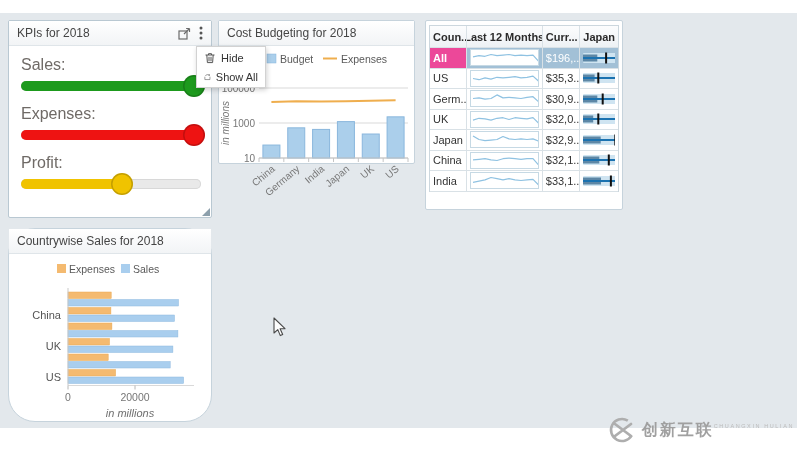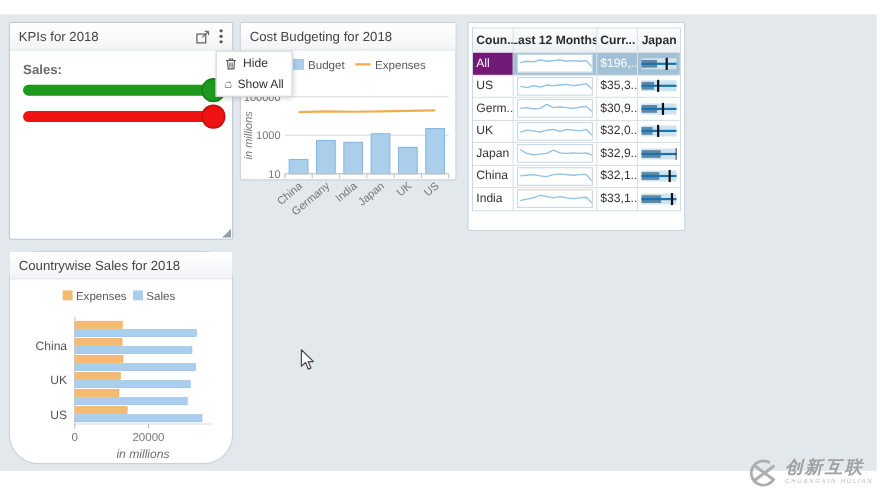--- a/index.html
+++ b/index.html
@@ -10,21 +10,21 @@
   .panel-header{height:24px;line-height:24px;padding:0 8px;font-size:12px;color:#454545;
     background:linear-gradient(#ffffff,#f2f4f6);border-bottom:1px solid #dfe5e9;
     display:flex;align-items:center;white-space:nowrap;overflow:hidden;}
   .panel-title{flex:1 1 auto;overflow:hidden;text-overflow:ellipsis;}
   .hdr-icons{display:flex;align-items:center;gap:8px;}
   .hdr-icons svg{display:block;cursor:pointer;}
   
   #panel-kpis{left:8px;top:7px;width:204px;height:198px;border-color:#b9c8d2;}
   .kpi-body{padding:10px 12px 0 12px;}
   .kpi-row{margin-bottom:14px;}
-  .kpi-label{font-size:12px;color:#6f6a66;margin-bottom:7px;font-weight:bold;}
+  .kpi-label{font-size:16px;color:#6f6a66;margin-bottom:7px;}
   .kpi-track{position:relative;height:10px;border-radius:5px;background:#e9e9e9;
     box-shadow:inset 0 0 0 1px #d8d8d8;width:180px;}
   .kpi-fill{position:absolute;left:0;top:0;height:10px;border-radius:5px;}
   .kpi-handle{position:absolute;top:-6px;width:22px;height:22px;border-radius:50%;
     box-shadow:inset 0 0 0 1.5px rgba(0,0,0,.18);}
   .resize-handle{position:absolute;right:1px;bottom:1px;width:0;height:0;
     border-left:8px solid transparent;border-bottom:8px solid #8da0ac;}
   
   .context-menu{position:absolute;left:196px;top:33px;width:68px;background:#ffffff;
     border:1px solid #d2d2d2;box-shadow:1px 2px 5px rgba(0,0,0,.18);z-index:30;padding:1px 0;}
@@ -38,28 +38,28 @@
   .sd-row{display:flex;height:19.5px;border-bottom:1px solid #d9e1e6;align-items:stretch;background:#fff;}
   .sd-row.hdr{height:21px;background:linear-gradient(#fcfdfe,#edf1f4);font-weight:bold;color:#2b2b2b;}
   .sd-cell{box-sizing:border-box;border-right:1px solid #d9e1e6;display:flex;align-items:center;
     padding:0 3px;overflow:hidden;white-space:nowrap;}
   .sd-cell:last-child{border-right:none;}
   .c-country{width:37px;}
   .c-spark{width:77px;justify-content:center;}
   .c-value{width:38px;}
   .c-status{width:38px;justify-content:center;}
   .sd-row.sel .sd-cell{background:#a2c0d6;color:#ffffff;}
-  .sd-row.sel .c-country{background:#701a75;font-weight:normal;}
+  .sd-row.sel .c-country{background:#ec4899;font-weight:bold;}
   .spark-box{background:#ffffff;border:1px solid #c6d9e4;display:block;}
   
   #panel-country{left:8px;top:215px;width:204px;height:194px;border-radius:27px;}
   svg text{font-family:"Liberation Sans",sans-serif;}
   
   .watermark{position:absolute;right:6px;bottom:5px;display:flex;align-items:center;gap:5px;}
-  .wm-text{display:flex;flex-direction:column;line-height:1;font-style:italic;}
+  .wm-text{display:flex;flex-direction:row;line-height:1;}
   .wm-cn{font-size:16px;font-weight:bold;color:#a0a0a0;letter-spacing:2px;}
   .wm-en{font-size:5.5px;color:#bcbcbc;letter-spacing:1.6px;margin-top:2px;}
   .cursor{position:absolute;left:272px;top:317px;z-index:50;}
 </style>
 </head>
 <body>
 
 <div class="page">
   <div class="dashboard">
 
@@ -80,23 +80,31 @@
       </div>
       <div class="kpi-body" id="kpi-body">
           <div class="kpi-row">
             <div class="kpi-label">Sales:</div>
             <div class="kpi-track">
               <div class="kpi-fill" style="width: 96%; background: rgb(29, 154, 29);"></div>
               <div class="kpi-handle" style="left: calc(96% - 11px); background: rgb(29, 154, 29);"></div>
             </div>
           </div>
           <div class="kpi-row">
+            <div class="kpi-label">Expenses:</div>
             <div class="kpi-track">
               <div class="kpi-fill" style="width: 96%; background: rgb(238, 19, 18);"></div>
               <div class="kpi-handle" style="left: calc(96% - 11px); background: rgb(238, 19, 18);"></div>
+            </div>
+          </div>
+          <div class="kpi-row">
+            <div class="kpi-label">Profit:</div>
+            <div class="kpi-track">
+              <div class="kpi-fill" style="width: 56%; background: rgb(240, 195, 0);"></div>
+              <div class="kpi-handle" style="left: calc(56% - 11px); background: rgb(240, 195, 0);"></div>
             </div>
           </div>
         </div>
       <div class="resize-handle"></div>
     </section>
 
     <section class="panel" id="panel-cost">
       <div class="panel-header">
         <span class="panel-title">Cost Budgeting for 2018</span>
       </div>

